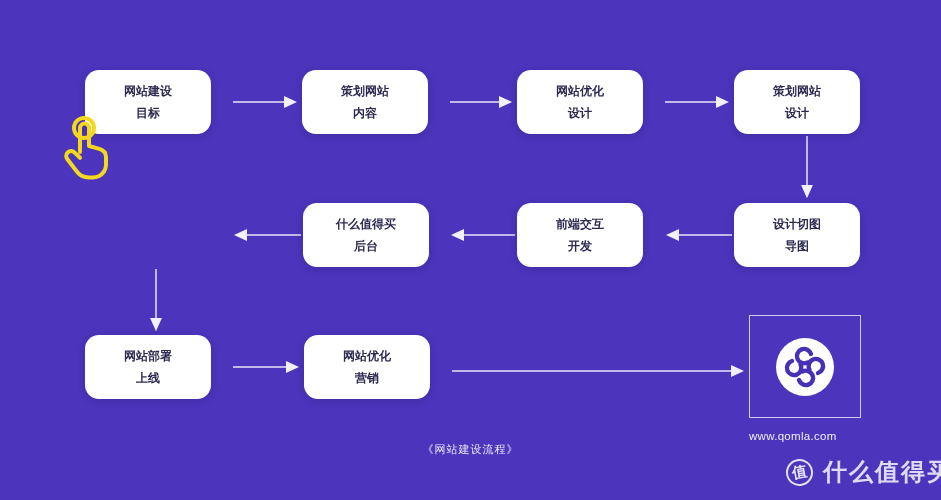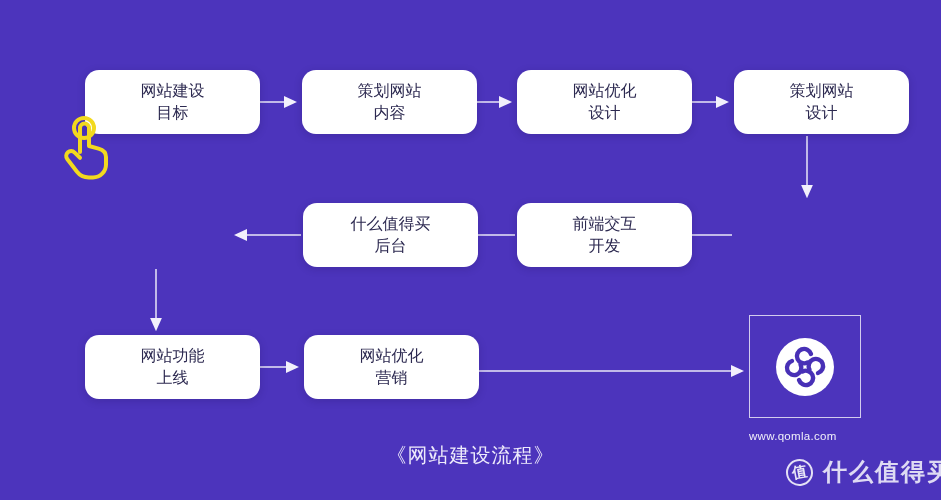--- a/index.html
+++ b/index.html
@@ -26,26 +26,26 @@
     width:941px;height:500px;
     pointer-events:none;
     z-index:1;
   }
   .flow-line{
     stroke:var(--arrow-color);
     stroke-width:1.5;
   }
   .node{
     position:absolute;
-    width:175px;height:64px;
+    width:126px;height:64px;
     background:var(--node-fill-color);
     border-radius:14px;
     display:flex;align-items:center;justify-content:center;
     text-align:center;
-    font-size:16px;font-weight:normal;
+    font-size:12px;font-weight:bold;
     line-height:22px;
     color:var(--node-text-color);
     white-space:pre-line;
     box-shadow:0 2px 8px rgba(20,10,60,0.18);
     z-index:2;
   }
   .hand-cursor{
     position:absolute;
     left:62px;top:114px;
     width:52px;height:70px;
@@ -65,21 +65,21 @@
     width:112px;
     text-align:left;
     font-size:11.5px;
     color:rgba(255,255,255,0.92);
     letter-spacing:0.3px;
   }
   .caption{
     position:absolute;
     left:0;top:442px;width:941px;
     text-align:center;
-    font-size:20px;
+    font-size:11px;
     color:#EDEAFB;
     letter-spacing:1px;
   }
   .watermark{
     position:absolute;
     left:786px;top:456px;
     display:flex;align-items:center;gap:10px;
     z-index:2;
   }
   .wm-badge{
@@ -123,25 +123,27 @@
   </svg>
 
   <div class="node" style="left:85px;top:70px">网站建设
 目标</div>
   <div class="node" style="left:302px;top:70px">策划网站
 内容</div>
   <div class="node" style="left:517px;top:70px">网站优化
 设计</div>
   <div class="node" style="left:734px;top:70px">策划网站
 设计</div>
+  <div class="node" style="left:734px;top:203px">设计切图
+导图</div>
   <div class="node" style="left:517px;top:203px">前端交互
 开发</div>
   <div class="node" style="left:303px;top:203px">什么值得买
 后台</div>
-  <div class="node" style="left:85px;top:335px">网站功能
+  <div class="node" style="left:85px;top:335px">网站部署
 上线</div>
   <div class="node" style="left:304px;top:335px">网站优化
 营销</div>
 
   <svg class="hand-cursor" viewBox="0 0 52 70">
     <g fill="none" stroke="#F2D91E" stroke-width="4" stroke-linecap="round" stroke-linejoin="round">
       <circle cx="22" cy="14" r="10"></circle>
       <path d="M18 38 V14 a4.5 4.5 0 0 1 9 0 v18 l9.5 2.6 c4.6 1.2 7.5 3.9 7.5 8.4 v7.5 c0 7.2 -5.8 13 -13 13 h-4.2 c-4.6 0 -9 -2.1 -11.8 -5.7 l-9.6 -12.6 c-3.9 -5.1 2.8 -11 7.3 -6.6 l5.3 5.2"></path>
     </g>
   </svg>

